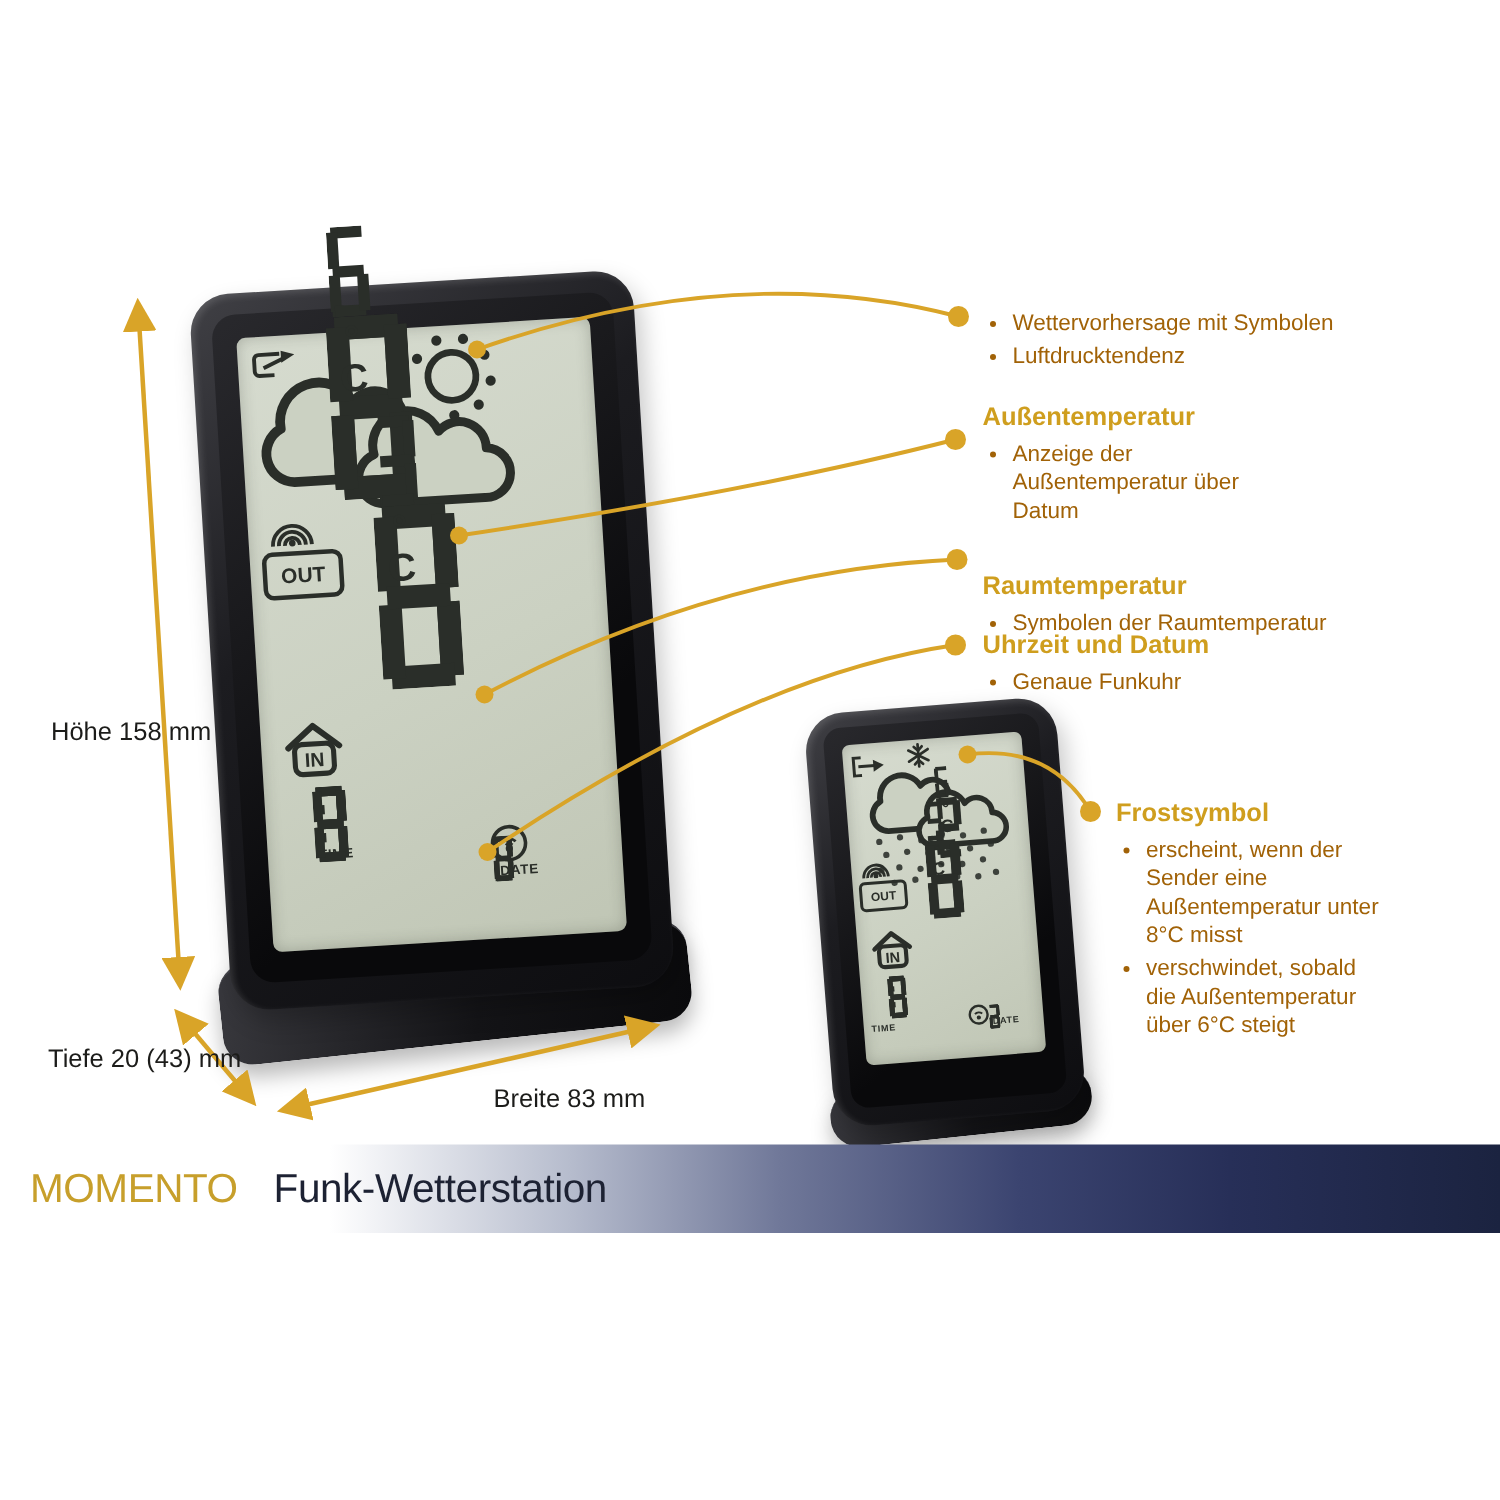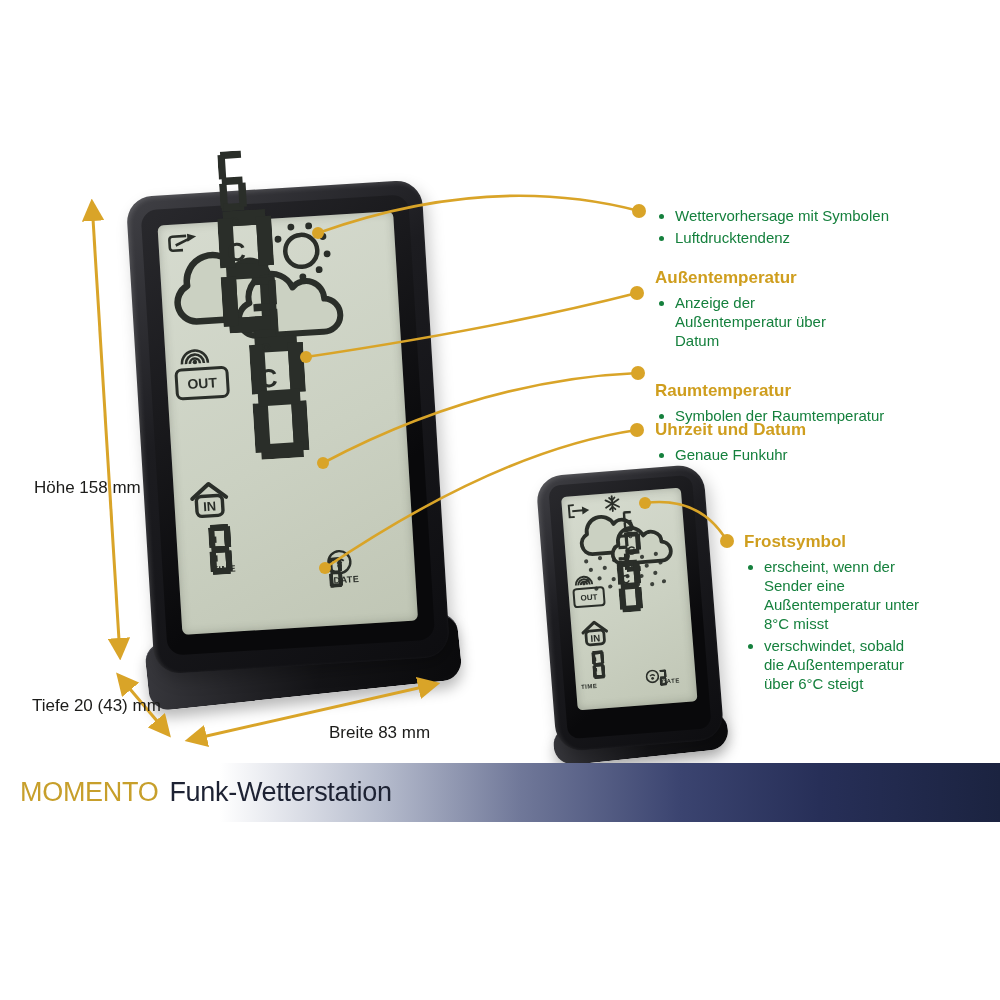--- a/index.html
+++ b/index.html
@@ -7,21 +7,21 @@
          font-family:"Liberation Sans",sans-serif;color:#1C1C1A;}
   svg{display:block;}
 
   
   .overlay{position:absolute;left:0;top:0;z-index:30;pointer-events:none;}
 
   
   .callout{position:absolute;z-index:40;}
   .callout h3{margin:0;font-size:17px;line-height:20px;font-weight:bold;color:#CF9E1E;}
   .callout ul{margin:5px 0 0 0;padding-left:20px;}
-  .callout li{font-size:15px;line-height:19px;margin-bottom:3px;color:#15803d;}
+  .callout li{font-size:15px;line-height:19px;margin-bottom:3px;color:#a16207;}
 
   
   .dim-label{position:absolute;z-index:40;font-size:17px;color:#1C1C1A;margin-left:28px;}
 
   
   .device{position:absolute;z-index:10;}
   .dev-base{position:absolute;background:linear-gradient(100deg,#38383d 0%,#141417 55%,#0b0b0d 100%);
             border-radius:20px;z-index:0;box-shadow:0 8px 14px rgba(0,0,0,.28);}
   .dev-body{position:absolute;inset:0;border-radius:26px;z-index:1;
             background:linear-gradient(145deg,#404045 0%,#1c1c20 38%,#0d0d10 100%);
@@ -55,21 +55,21 @@
   .temp{display:flex;align-items:flex-end;position:absolute;}
   .temp-side{display:flex;flex-direction:column;justify-content:space-between;align-items:flex-start;margin-left:4px;}
   .unit{writing-mode:vertical-rl;text-orientation:upright;letter-spacing:-4px;
         font-weight:bold;color:#2A2E29;line-height:1;}
 
   
   .footer-bar{position:absolute;left:0;top:763px;width:1000px;height:59px;z-index:20;
     background:linear-gradient(90deg,#ffffff 0%,#ffffff 22%,#b6bccd 38%,#707899 52%,#3b4470 68%,#272f58 82%,#1B2340 100%);
     display:flex;align-items:center;}
   .footer-text{padding-left:20px;font-size:27px;letter-spacing:-0.3px;white-space:nowrap;}
-  .brand{color:#C79F2B;margin-right:11px;}
+  .brand{color:#C79F2B;margin-right:24px;}
   .product-name{color:#1d2233;}
 </style>
 </head>
 <body>
 
 <div class="stage">
 
   <div class="device device-large">
     <div class="dev-base"></div>
     <div class="dev-body">

